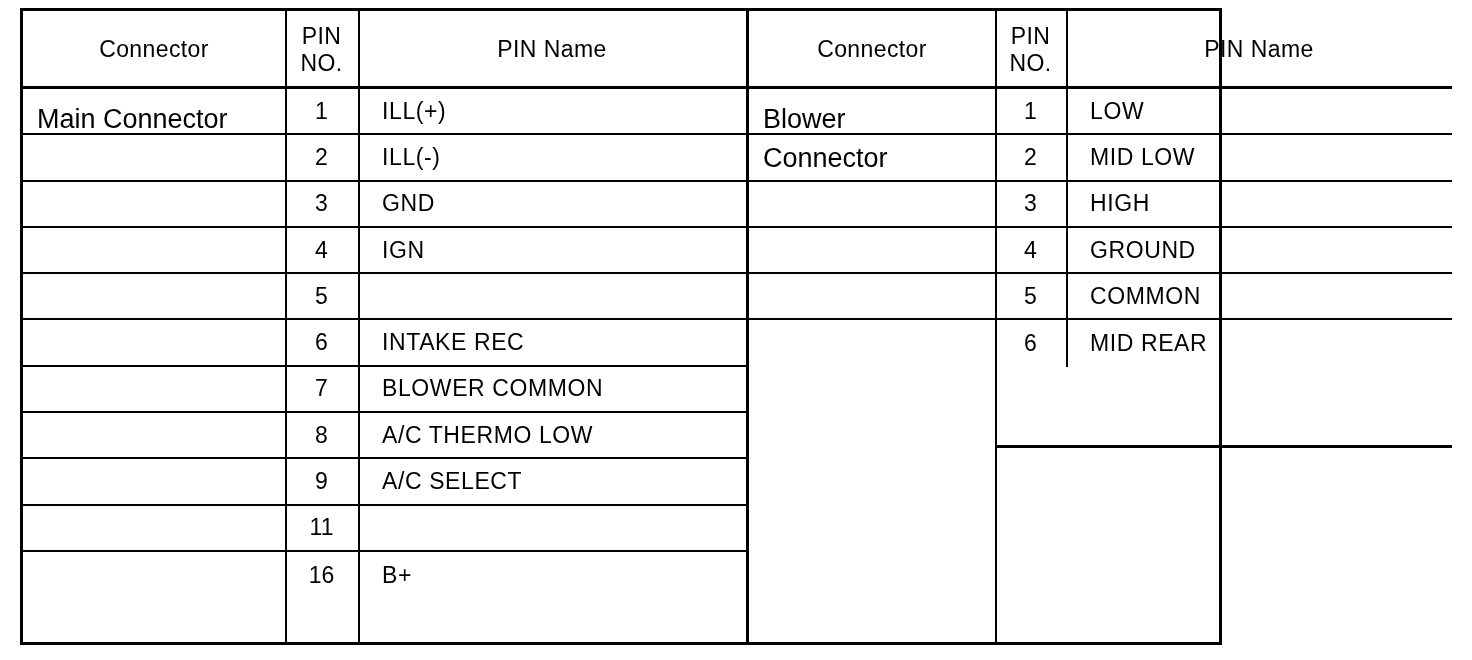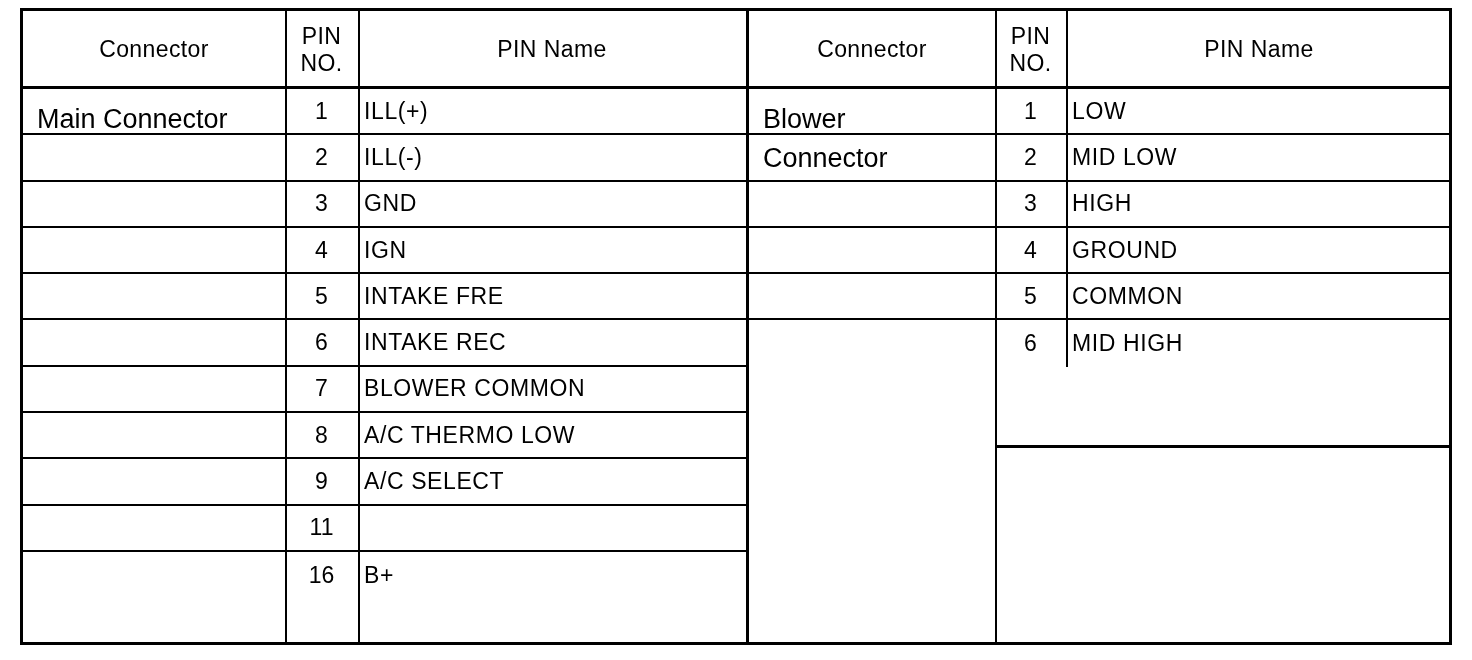--- a/index.html
+++ b/index.html
@@ -21,21 +21,21 @@
     width: 1472px;
     height: 660px;
     background: #ffffff;
   }
 
   
   .table-frame {
     position: absolute;
     left: 20px;
     top: 8px;
-    width: 1432px;   
+    width: 1202px;   
     height: 637px;   
     box-sizing: border-box;
     border: 3px solid #000000;
     background: #ffffff;
   }
 
   
   .half {
     position: absolute;
     top: 0;
@@ -99,21 +99,21 @@
     justify-content: center;
     font-size: 23px;
     box-sizing: border-box;
   }
   .cell-pinname {
     position: absolute;
     top: 0; bottom: 0;
     display: flex;
     align-items: center;
     justify-content: flex-start;
-    padding-left: 4px;
+    padding-left: 22px;
     font-size: 23px;
     letter-spacing: 0.6px;
     box-sizing: border-box;
     border-left: 2px solid #000000;
   }
 
   
   .half-left .cell-pinno   { left: 262px; width: 73px; }
   .half-left .cell-pinname { left: 335px; right: 0; }
 
@@ -199,21 +199,20 @@
             <div class="data-row">
               <div class="cell-pinno">3</div>
               <div class="cell-pinname">GND</div>
             </div>
             <div class="data-row">
               <div class="cell-pinno">4</div>
               <div class="cell-pinname">IGN</div>
             </div>
             <div class="data-row">
               <div class="cell-pinno">5</div>
-              <div class="cell-pinname">INTAKE FRE</div>
             </div>
             <div class="data-row">
               <div class="cell-pinno">6</div>
               <div class="cell-pinname">INTAKE REC</div>
             </div>
             <div class="data-row">
               <div class="cell-pinno">7</div>
               <div class="cell-pinname">BLOWER COMMON</div>
             </div>
             <div class="data-row">
@@ -267,21 +266,21 @@
             <div class="data-row">
               <div class="cell-pinno">4</div>
               <div class="cell-pinname">GROUND</div>
             </div>
             <div class="data-row">
               <div class="cell-pinno">5</div>
               <div class="cell-pinname">COMMON</div>
             </div>
             <div class="data-row">
               <div class="cell-pinno">6</div>
-              <div class="cell-pinname">MID HIGH</div>
+              <div class="cell-pinname">MID REAR</div>
             </div>
           </div>
         <div class="empty-region"></div>
       </div>
     </div>
 
   </div>
 </div>
 
 </body></html>

